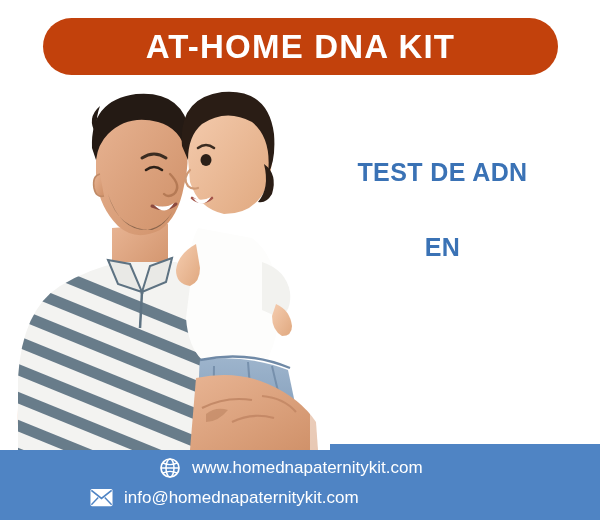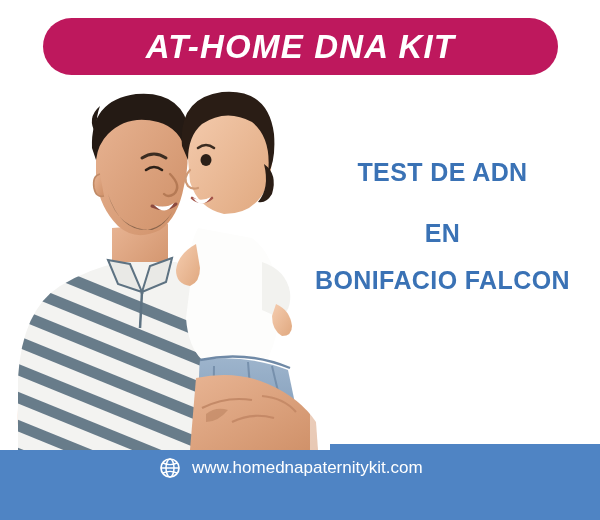--- a/index.html
+++ b/index.html
@@ -18,27 +18,26 @@
     overflow: hidden;
   }
 
   
   .header-pill {
     position: absolute;
     left: 43px;
     top: 18px;
     width: 515px;
     height: 57px;
-    background: #be185d;
+    background: #c2410c;
     border-radius: 29px;
     display: flex;
     align-items: center;
     justify-content: center;
     z-index: 6;
-    font-style: italic;
   }
   .header-title {
     color: #ffffff;
     font-size: 33px;
     font-weight: bold;
     letter-spacing: 1.2px;
     line-height: 1;
     white-space: nowrap;
     font-family: "Liberation Sans", sans-serif;
   }
@@ -66,21 +65,21 @@
   }
   .right-line {
     color: #3a72b5;
     font-weight: bold;
     font-size: 25px;
     line-height: 1;
     letter-spacing: 0.4px;
     white-space: nowrap;
     font-family: "Liberation Sans", sans-serif;
   }
-  .right-line.l1 { margin-bottom: 36px; }
+  .right-line.l1 { margin-bottom: 50px; }
   .right-line.l2 { margin-bottom: 22px; }
 
   
   .footer {
     position: absolute;
     left: 0;
     top: 444px;
     width: 600px;
     height: 76px;
     background: #4f84c4;
@@ -251,21 +250,20 @@
     </svg>
   </div>
 
   <div class="header-pill">
     <div class="header-title">AT-HOME DNA KIT</div>
   </div>
 
   <div class="right-text">
     <div class="right-line l1">TEST DE ADN</div>
     <div class="right-line l2">EN</div>
-    <div class="right-line l3">BONIFACIO FALCON</div>
   </div>
 
   <div class="footer-tab"></div>
   <div class="footer"></div>
 
   <div class="footer-rows">
 
     <div class="frow frow-top">
       <div class="fitem">
         <span class="ficon">
@@ -276,17 +274,27 @@
             <path d="M4 6 Q11 9.2 18 6" fill="none" stroke="#ffffff" stroke-width="1.4"></path>
             <path d="M4 16 Q11 12.8 18 16" fill="none" stroke="#ffffff" stroke-width="1.4"></path>
           </svg>
         </span>
         <span class="ftext">www.homednapaternitykit.com</span>
       </div>
     </div>
 
     <div class="frow frow-bottom">
 
+      <div class="fitem" style="margin-left:28px;">
+        <span class="ficon">
+          <svg width="24" height="19" viewBox="0 0 24 19">
+            <rect x="0.5" y="0.5" width="23" height="18" rx="1.6" fill="#ffffff"></rect>
+            <path d="M1.4 2 L12 10.4 L22.6 2" fill="none" stroke="#4f84c4" stroke-width="1.8"></path>
+            <path d="M1.4 17 L8.6 9.6 M22.6 17 L15.4 9.6" fill="none" stroke="#4f84c4" stroke-width="1.5"></path>
+          </svg>
+        </span>
+        <span class="ftext">info@homednapaternitykit.com</span>
+      </div>
     </div>
 
   </div>
 
 </div>
 
 </body></html>

